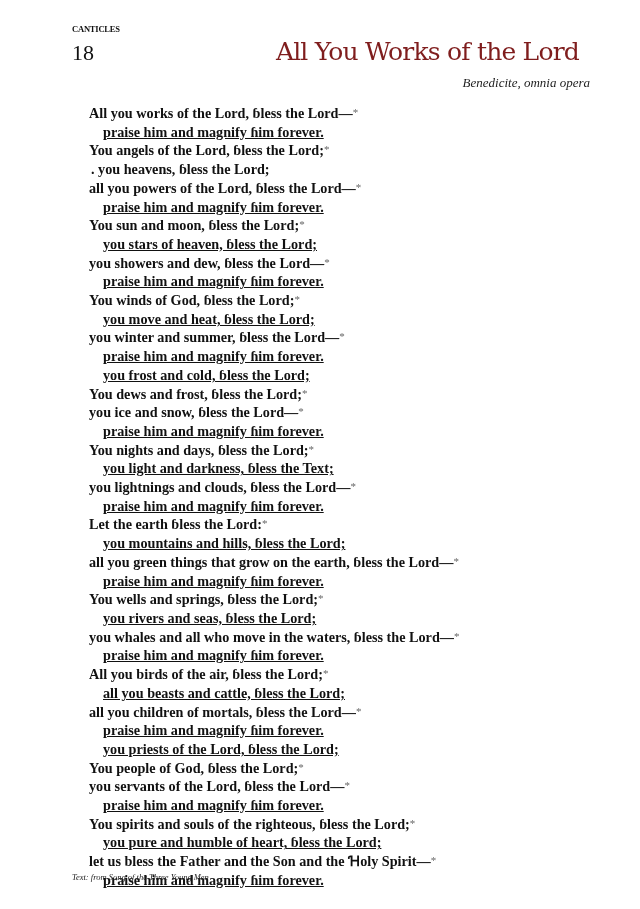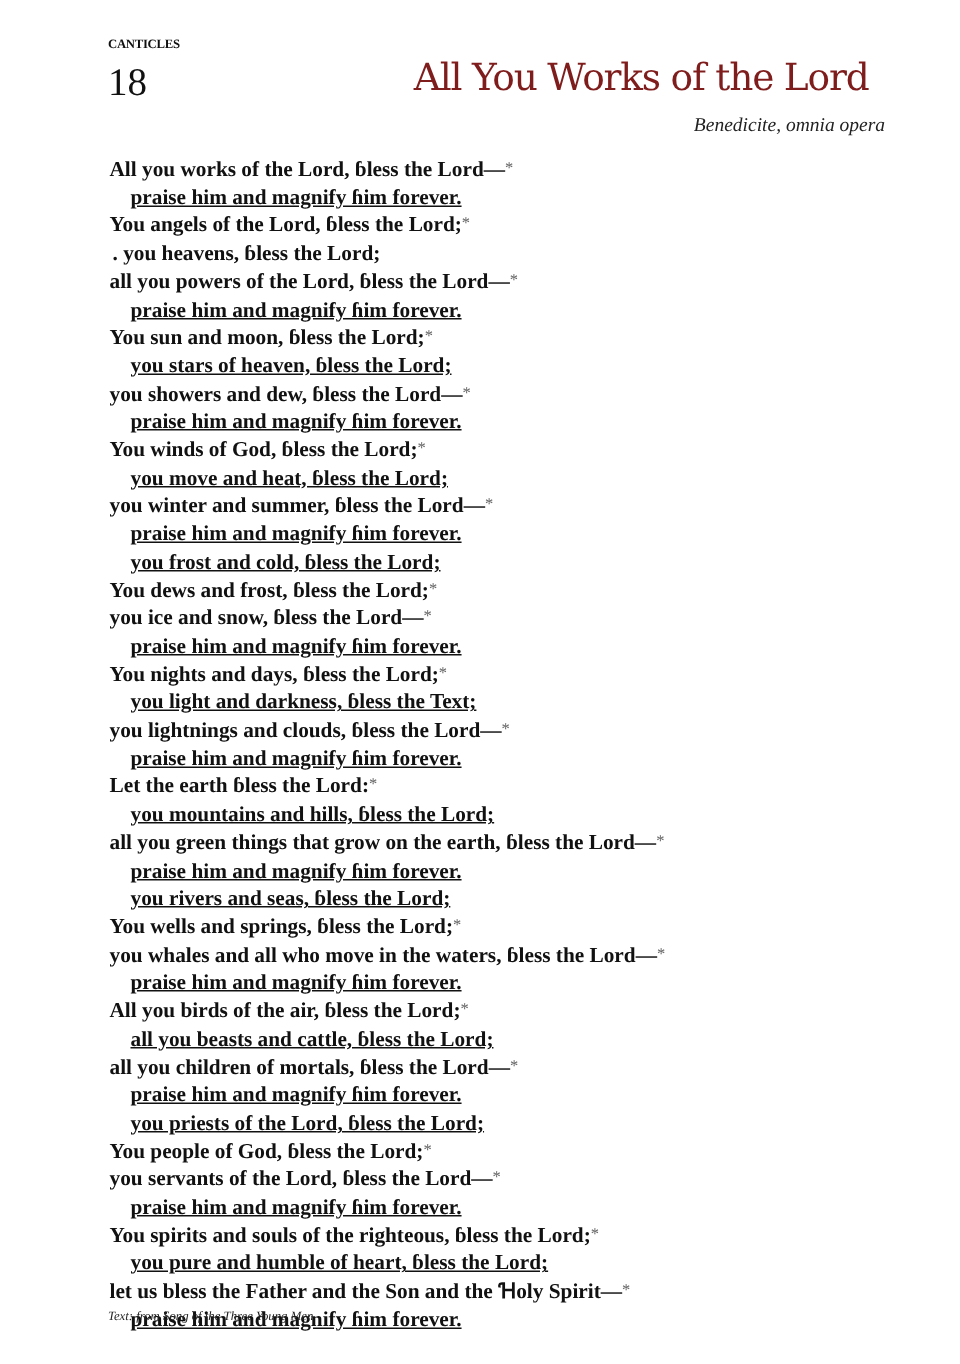--- a/index.html
+++ b/index.html
@@ -4,36 +4,36 @@
   <style>
     html, body { margin: 0; padding: 0; background: #ffffff; }
     body { width: 640px; height: 909px; position: relative; overflow: hidden; color: #111; }
     .section-label {
       position: absolute; left: 72px; top: 24px;
       font-family: "Liberation Serif", serif; font-size: 8.5px; font-weight: bold;
       letter-spacing: -0.2px; color: #111;
     }
     .hymn-number {
       position: absolute; left: 72px; top: 40px;
-      font-family: "Liberation Serif", serif; font-size: 26px; color: #111;
+      font-family: "Liberation Serif", serif; font-size: 22px; color: #111;
     }
     .hymn-title {
       position: absolute; right: 61px; top: 37px;
       font-family: "DejaVu Serif", serif; font-size: 25px; letter-spacing: -0.8px; color: #7f1d1d;
     }
     .subtitle {
       position: absolute; right: 50px; top: 75px;
       font-family: "Liberation Serif", serif; font-style: italic; font-size: 13px; color: #222;
     }
     .verses {
       position: absolute; left: 73px; top: 104px; width: 540px;
       font-family: "Liberation Serif", serif; font-weight: bold; font-size: 14.2px;
       line-height: 17.7px; color: #111;
     }
-    .line { white-space: nowrap; }
+    .line { white-space: nowrap; margin-left: 16px; }
     .line.indent { padding-left: 14px; text-decoration: underline; }
     .line.partial { padding-left: 2px; }
     .star { font-weight: normal; color: #666; font-size: 11px; vertical-align: 2px; }
     .credit {
       position: absolute; left: 72px; top: 872px;
       font-family: "Liberation Serif", serif; font-style: italic; font-size: 8.5px; color: #222;
     }
   </style>
 </head>
 <body>
@@ -63,22 +63,22 @@
     <div class="line"><span>you ice and snow, ɓless the Lord—</span><span class="star">*</span></div>
     <div class="line indent"><span>praise him and magnify ɦim forever.</span><span class="star"></span></div>
     <div class="line"><span>You nights and days, ɓless the Lord;</span><span class="star">*</span></div>
     <div class="line indent"><span>you light and darkness, ɓless the Text;</span><span class="star"></span></div>
     <div class="line"><span>you lightnings and clouds, ɓless the Lord—</span><span class="star">*</span></div>
     <div class="line indent"><span>praise him and magnify ɦim forever.</span><span class="star"></span></div>
     <div class="line"><span>Let the earth ɓless the Lord:</span><span class="star">*</span></div>
     <div class="line indent"><span>you mountains and hills, ɓless the Lord;</span><span class="star"></span></div>
     <div class="line"><span>all you green things that grow on the earth, ɓless the Lord—</span><span class="star">*</span></div>
     <div class="line indent"><span>praise him and magnify ɦim forever.</span><span class="star"></span></div>
+    <div class="line"><span>You wells and springs, ɓless the Lord;</span><span class="star">*</span></div>
     <div class="line indent"><span>you rivers and seas, ɓless the Lord;</span><span class="star"></span></div>
-    <div class="line"><span>You wells and springs, ɓless the Lord;</span><span class="star">*</span></div>
     <div class="line"><span>you whales and all who move in the waters, ɓless the Lord—</span><span class="star">*</span></div>
     <div class="line indent"><span>praise him and magnify ɦim forever.</span><span class="star"></span></div>
     <div class="line"><span>All you birds of the air, ɓless the Lord;</span><span class="star">*</span></div>
     <div class="line indent"><span>all you beasts and cattle, ɓless the Lord;</span><span class="star"></span></div>
     <div class="line"><span>all you children of mortals, ɓless the Lord—</span><span class="star">*</span></div>
     <div class="line indent"><span>praise him and magnify ɦim forever.</span><span class="star"></span></div>
     <div class="line indent"><span>you priests of the Lord, ɓless the Lord;</span><span class="star"></span></div>
     <div class="line"><span>You people of God, ɓless the Lord;</span><span class="star">*</span></div>
     <div class="line"><span>you servants of the Lord, ɓless the Lord—</span><span class="star">*</span></div>
     <div class="line indent"><span>praise him and magnify ɦim forever.</span><span class="star"></span></div>

